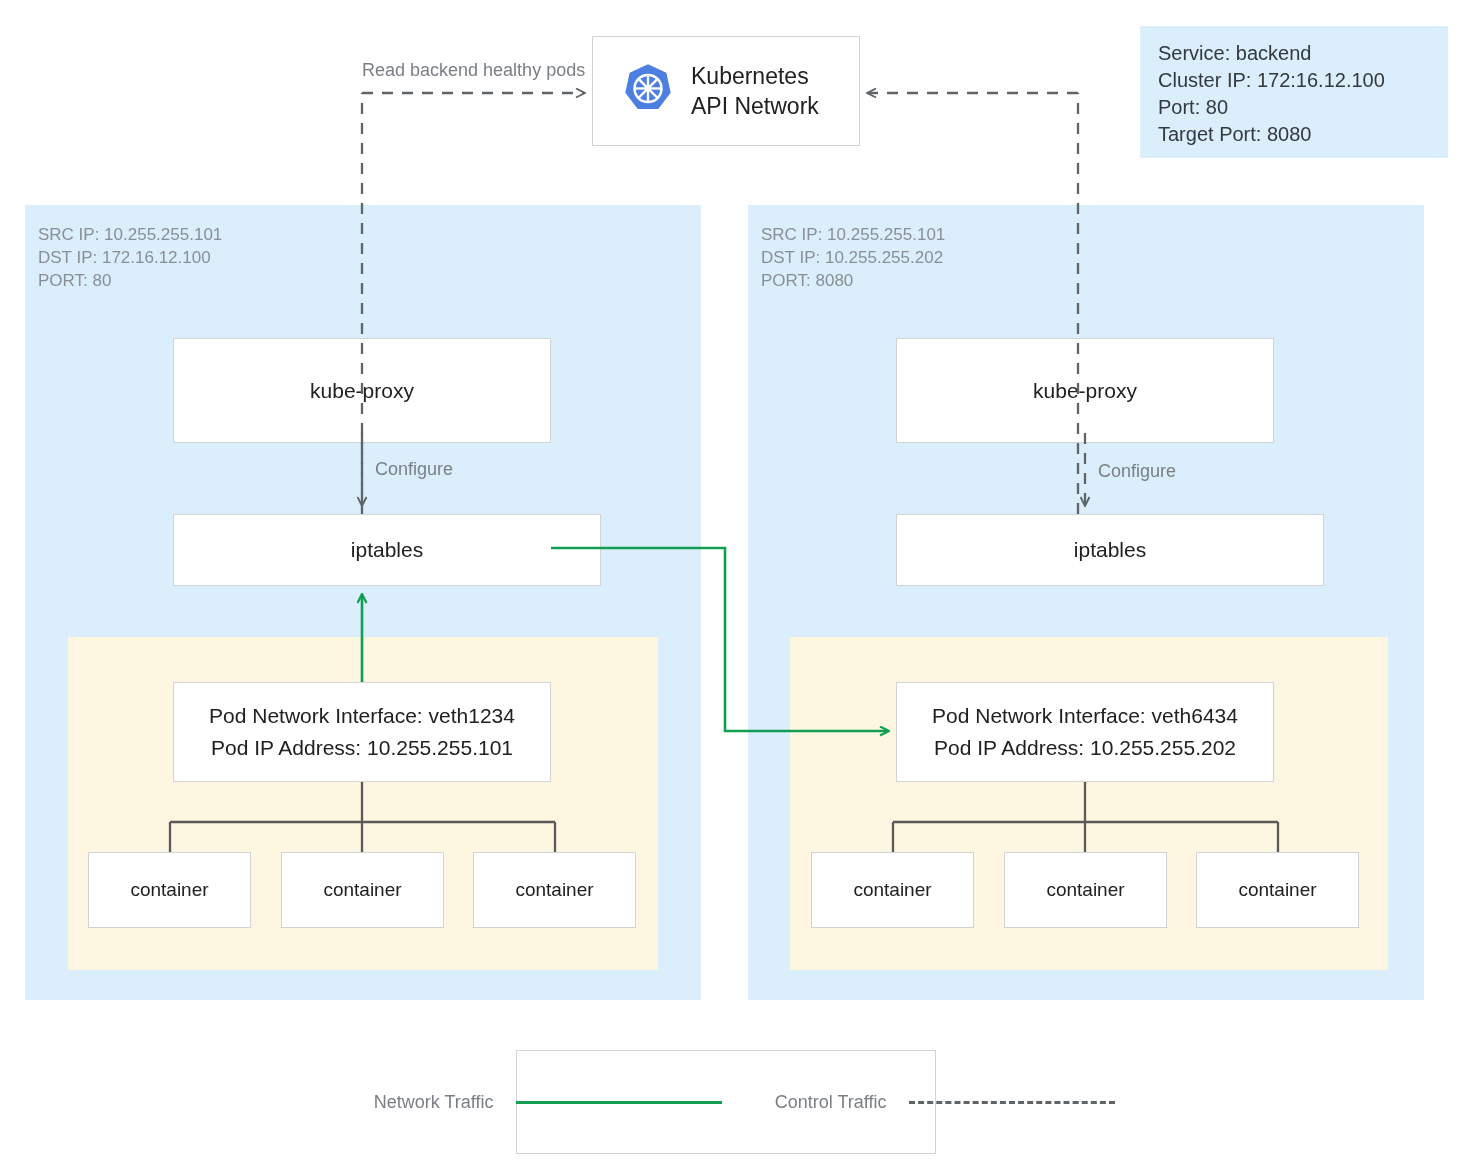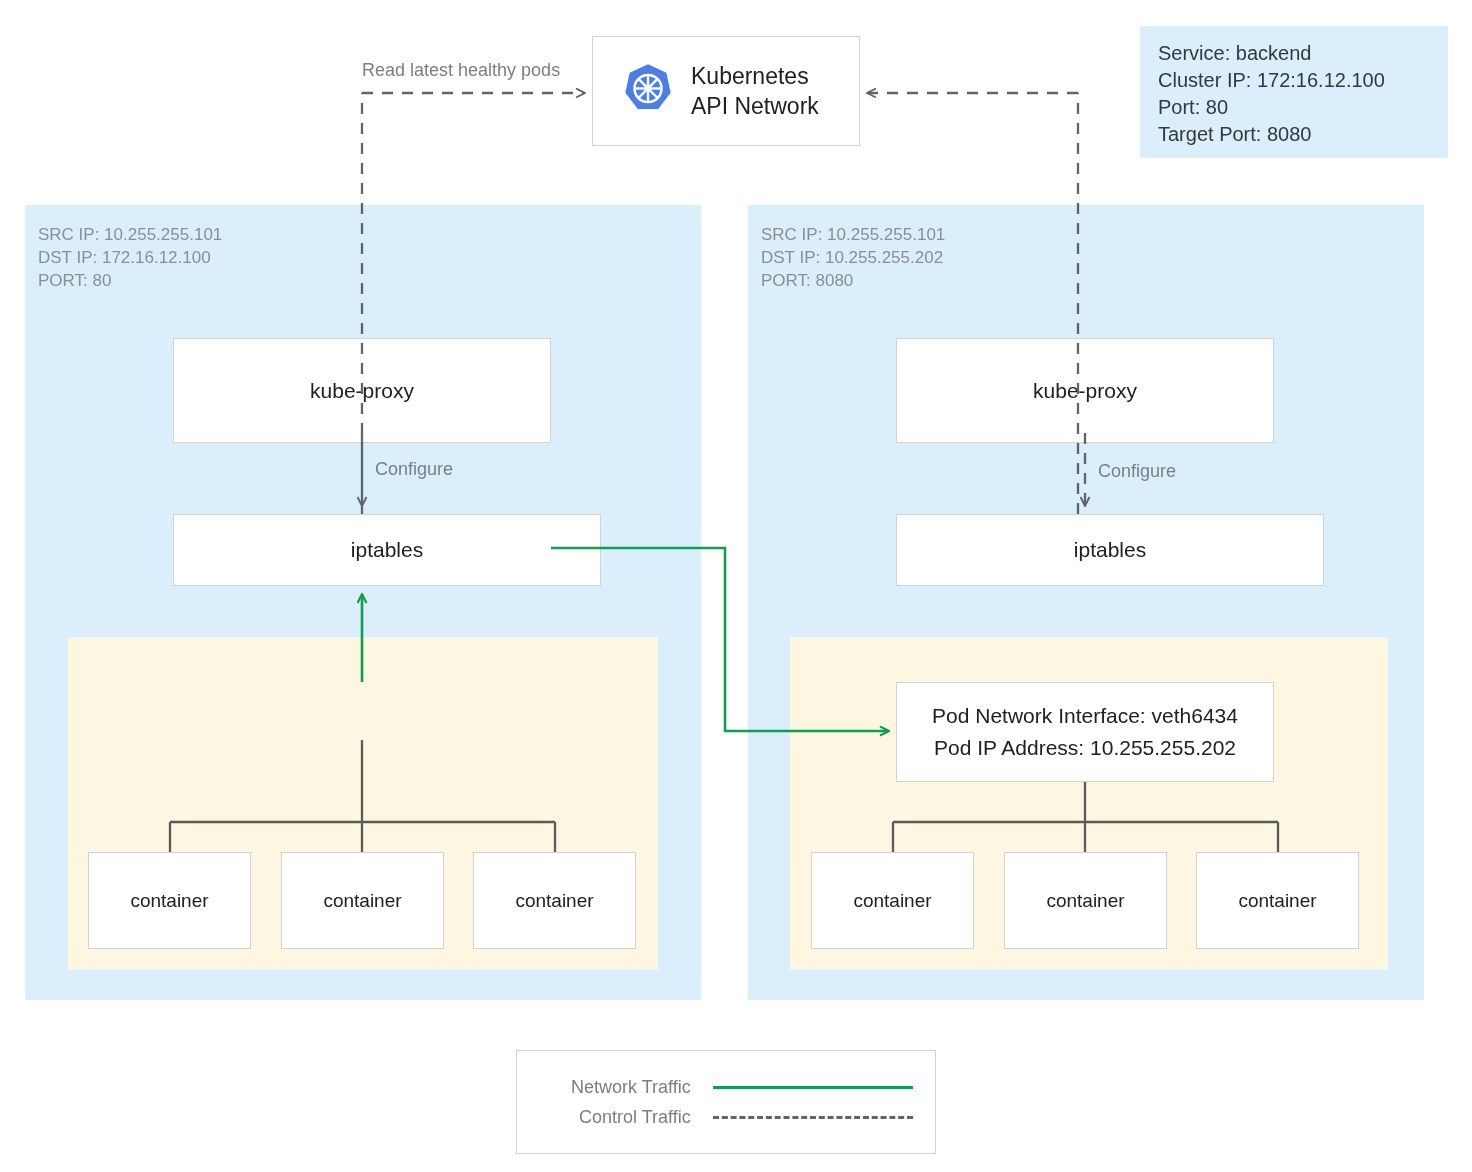--- a/index.html
+++ b/index.html
@@ -66,21 +66,21 @@
   #ipt-left  { left: 173px; }
   #ipt-right { left: 896px; }
 
   
   .podif-box { top: 682px; width: 378px; height: 100px; }
   #podif-left  { left: 173px; }
   #podif-right { left: 896px; }
   .podif-box .t { font-size: 21px; line-height: 32px; }
 
   
-  .container-box { top: 852px; width: 163px; height: 97px; }
+  .container-box { top: 852px; width: 163px; height: 76px; }
   .container-box .t { font-size: 19px; }
 
   
   #api-server-box {
     position: absolute;
     left: 592px; top: 36px;
     width: 268px; height: 110px;
     background: #ffffff;
     border: 1px solid #d3d3d3;
     display: flex;
@@ -126,21 +126,21 @@
 
   
   #legend-box {
     position: absolute;
     left: 516px; top: 1050px;
     width: 420px; height: 104px;
     background: #ffffff;
     border: 1px solid #d3d3d3;
     z-index: 6;
     display: flex;
-    flex-direction: column;
+    flex-direction: row;
     justify-content: center;
     gap: 9px;
     padding: 0 22px;
   }
   .legend-row { display: flex; align-items: center; }
   .legend-row .lg-label {
     width: 156px;
     text-align: right;
     font-size: 18px;
     color: #7a7f85;
@@ -228,20 +228,24 @@
 Port: 80
 Target Port: 8080</div>
   </div>
 
   <div class="wbox kube-proxy-box" id="kp-left">
     <span class="t">kube-proxy</span>
   </div>
   <div class="wbox iptables-box" id="ipt-left">
     <span class="t">iptables</span>
   </div>
+  <div class="wbox podif-box" id="podif-left">
+    <span class="t">Pod Network Interface: veth1234
+Pod IP Address: 10.255.255.101</span>
+  </div>
   <div class="wbox small container-box" style="left:88px;">
     <span class="t">container</span>
   </div>
   <div class="wbox small container-box" style="left:281px;">
     <span class="t">container</span>
   </div>
   <div class="wbox small container-box" style="left:473px;">
     <span class="t">container</span>
   </div>
 
@@ -286,21 +290,21 @@
 
     <g stroke="#129e52" stroke-width="2.6" fill="none">
       <path d="M362,682 L362,595" marker-end="url(#arrow-green)"></path>
     </g>
 
     <g stroke="#129e52" stroke-width="2.6" fill="none">
       <path d="M551,548 L725,548 L725,731 L888,731" marker-end="url(#arrow-green)"></path>
     </g>
   </svg>
 
-  <div class="edge-label" id="label-read-pods">Read latest healthy pods</div>
+  <div class="edge-label" id="label-read-pods">Read backend healthy pods</div>
   <div class="edge-label" id="label-configure-left">Configure</div>
   <div class="edge-label" id="label-configure-right">Configure</div>
 
   <div id="legend-box">
     <div class="legend-row">
       <span class="lg-label">Network Traffic</span>
       <span class="lg-swatch lg-solid"></span>
     </div>
     <div class="legend-row">
       <span class="lg-label">Control Traffic</span>

